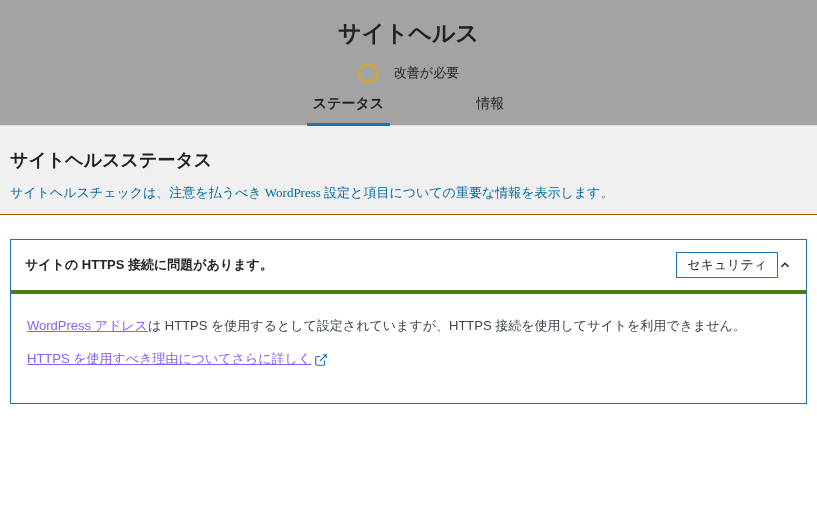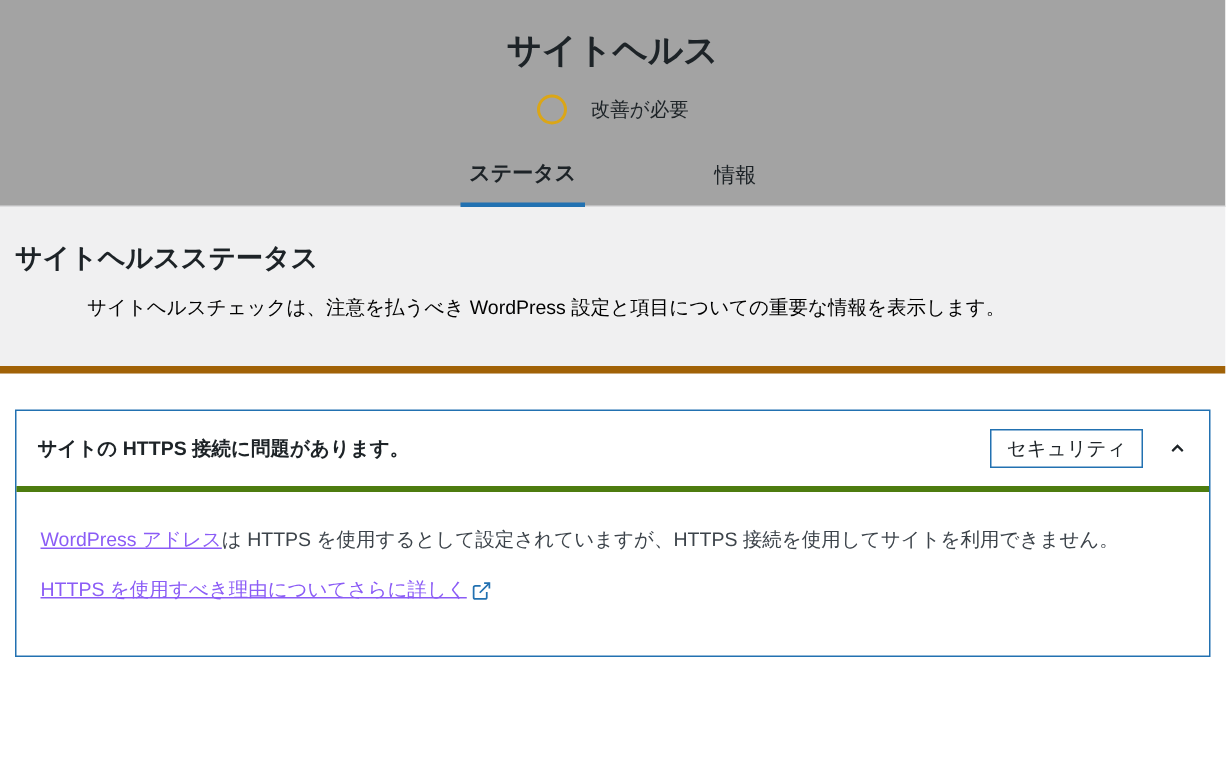--- a/index.html
+++ b/index.html
@@ -1,33 +1,33 @@
 <!DOCTYPE html>
 <html><head>
 <meta charset="utf-8">
 <style>
 * { margin: 0; padding: 0; box-sizing: border-box; }
 body { font-family: -apple-system, BlinkMacSystemFont, "Segoe UI", sans-serif; font-size: 13px; color: #1d2327; background: #fff; width: 817px; }
 .header { text-align: center; background: #a3a3a3; padding: 18px 0 0 0; }
 .title { font-size: 23px; font-weight: 600; margin-bottom: 14px; }
-.indicator { display: flex; align-items: center; justify-content: center; gap: 16px; margin-bottom: 16px; }
+.indicator { display: flex; align-items: center; justify-content: center; gap: 16px; margin-bottom: 4px; }
 .circle { width: 20px; height: 20px; border: 2.5px solid #dba617; border-radius: 50%; }
 .ind-label { font-size: 13px; }
-.tabs { display: flex; justify-content: center; gap: 80px; border-bottom: 1px solid #dcdcde; align-items: center; }
+.tabs { display: flex; justify-content: center; gap: 80px; border-bottom: 1px solid #dcdcde; }
 .tab { padding: 8px 6px 10px; font-size: 14px; cursor: pointer; }
 .tab.active { font-weight: 600; border-bottom: 3px solid #2271b1; margin-bottom: -1px; }
-.gray { background: #f0f0f1; padding: 22px 10px 30px; border-bottom: 5px solid #a16207; }
+.gray { background: #f0f0f1; padding: 22px 10px 12px; border-bottom: 1px solid #a16207; font-family: Liberation Serif, serif; }
 .h2 { font-size: 18px; font-weight: 600; margin-bottom: 12px; }
-.desc { font-size: 13px; color: #000000; margin-left: 48px; }
+.desc { font-size: 13px; color: #0369a1; }
 .content { padding: 24px 10px 16px; }
 .h3 { font-size: 16px; font-weight: 600; margin-bottom: 16px; }
 .acc { border: 1px solid #2271b1; }
 .acc-head { display: flex; align-items: center; justify-content: space-between; padding: 12px 14px; border-bottom: 4px solid #4d7c0f; cursor: pointer; }
 .acc-title { font-size: 13px; font-weight: 600; }
-.acc-right { display: flex; align-items: center; gap: 16px; }
+.acc-right { display: flex; align-items: center; }
 .badge { border: 1px solid #2271b1; padding: 3px 10px; font-size: 13px; }
 .chev { width: 14px; height: 14px; }
 .acc-body { padding: 20px 16px 22px; }
 .acc-body p { font-size: 13px; line-height: 1.8; margin-bottom: 10px; color: #3c434a; }
 a { color: #8b5cf6; text-decoration: underline; text-align: center; }
 .ext { display: inline-flex; align-items: center; vertical-align: middle; margin-left: 3px; }
 </style>
 </head>
 <body>
 

